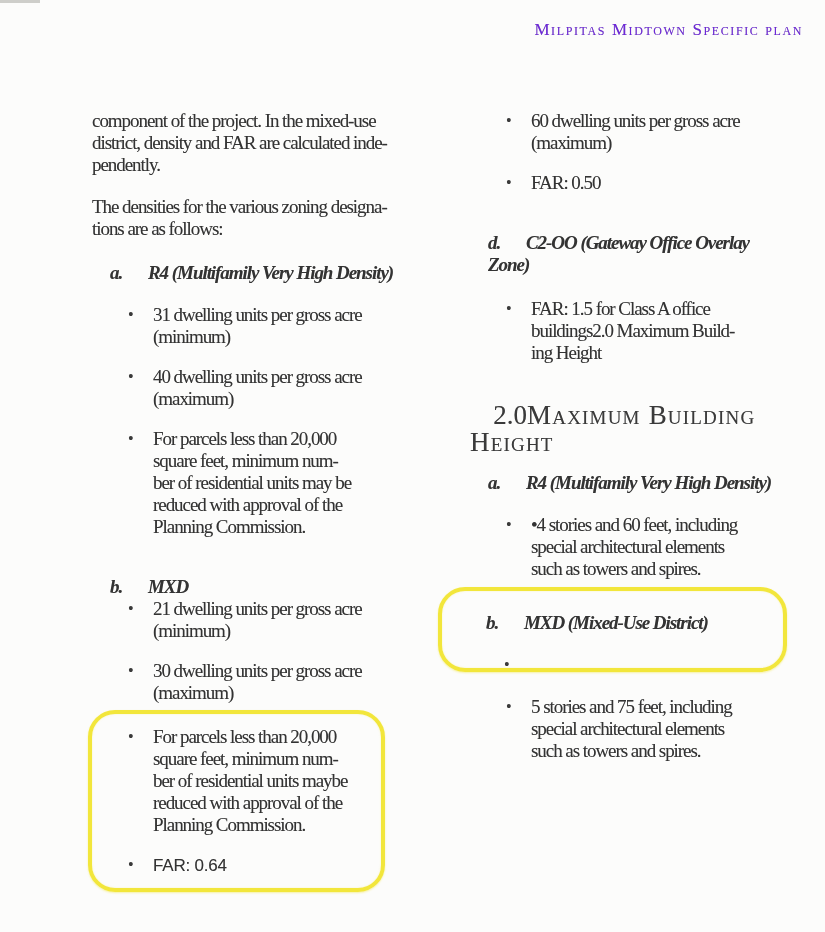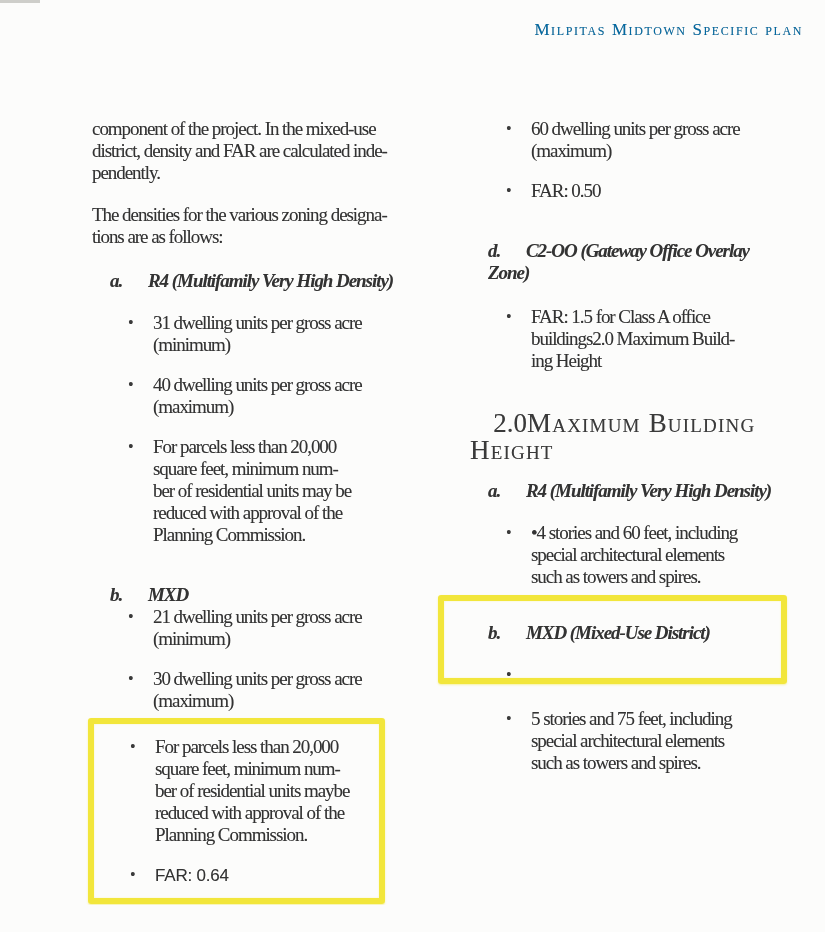--- a/index.html
+++ b/index.html
@@ -16,21 +16,21 @@
   .scan-artifact{position:absolute;left:0;top:0;width:40px;height:3px;background:#a8a8a2;opacity:.55;}
 
   .page-header{
     position:absolute;top:20px;right:22px;
     font-variant:small-caps;
     font-size:17px;letter-spacing:1.6px;
     color:#5c5a5e;
     text-shadow:0 0 .5px rgba(90,88,92,.4);
   }
 
-  .col{position:absolute;top:118px;font-size:19px;line-height:22px;letter-spacing:-1.05px;
+  .col{position:absolute;top:110px;font-size:19px;line-height:22px;letter-spacing:-1.05px;
        text-shadow:0 0 .6px rgba(60,60,60,.35);}
   .col-left{left:92px;width:334px;}
   .col-right{left:470px;width:340px;}
 
   .lines{white-space:nowrap;}
   .para{margin:0;}
   .mt20{margin-top:20px;} .mt18{margin-top:18px;} .mt22{margin-top:22px;}
   .mt38{margin-top:38px;} .mt16{margin-top:16px;} .mt24{margin-top:24px;}
   .mt6{margin-top:6px;} .mt0{margin-top:0;}
 
@@ -44,38 +44,38 @@
 
   .h2{
     font-variant:small-caps;
     font-size:27px;line-height:27px;letter-spacing:1.2px;
     color:#3a3a3a;font-weight:400;margin:38px 0 0 0;
   }
   .h2num{display:inline-block;width:57px;letter-spacing:0;text-align:right;}
 
   .hl-box{
     box-sizing:border-box;
-    border:6px solid #be185d;
-    border-radius:3px;
+    border:4px solid #be185d;
+    border-radius:27px;
     box-shadow:0 1px 2px rgba(240,228,60,.45), inset 0 0 2px rgba(240,228,60,.35);
   }
   .hl-left{margin:6px 0 0 -4px;width:297px;padding:12px 10px 11px 0;}
   .hl-right{margin:7px 0 0 -32px;width:349px;padding:21px 10px 14px 26px;}
   .hl-box .first{margin-top:0;}
 
   .bottom-mask{position:absolute;left:0;top:905px;width:825px;height:27px;background:#fcfcfb;}
 </style>
 </head>
 <body>
 
 <div class="page">
 
   <div class="scan-artifact"></div>
 
-  <div class="page-header" style="color: #0369a1;">Milpitas Midtown Specific plan</div>
+  <div class="page-header" style="color: #6d28d9;">Milpitas Midtown Specific plan</div>
 
   <div class="col col-left" style="color: rgb(51, 51, 51);">
 
     <p class="para">
       <span class="lines">component of the project. In the mixed-use<br>district, density and FAR are calculated inde-<br>pendently.</span>
     </p>
 
     <p class="para mt20">
       <span class="lines">The densities for the various zoning designa-<br>tions are as follows:</span>
     </p>

